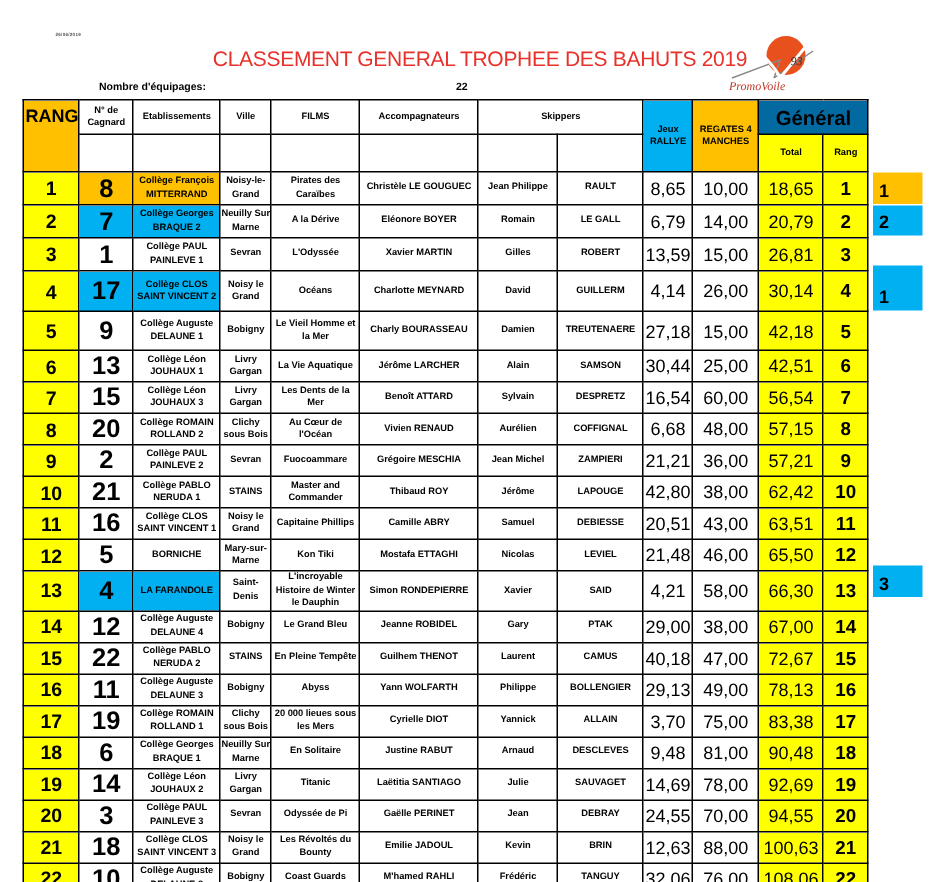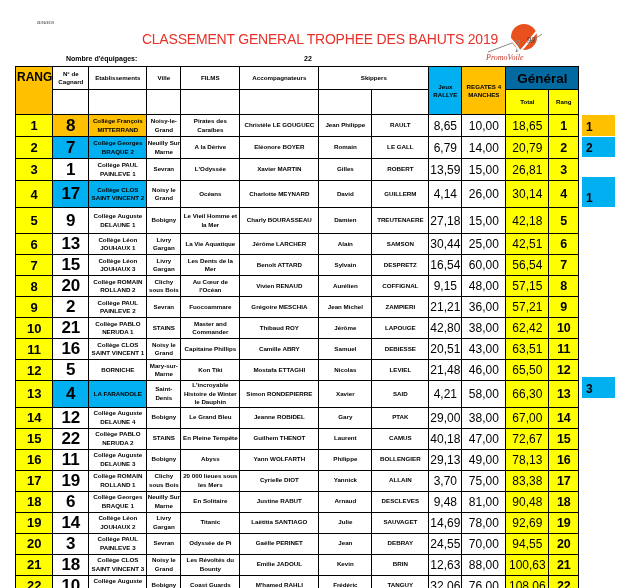--- a/index.html
+++ b/index.html
@@ -188,21 +188,21 @@
       </tr>
       <tr style="height: 21px;">
         <td class="rk yel">8</td>
         <td class="num ">20</td>
         <td class="etab ">Collège ROMAIN ROLLAND 2</td>
         <td class="sm">Clichy sous Bois</td>
         <td class="sm">Au Cœur de l'Océan</td>
         <td class="sm">Vivien RENAUD</td>
         <td class="sm">Aurélien</td>
         <td class="sm">COFFIGNAL</td>
-        <td class="val">9,15</td>
+        <td class="val">6,68</td>
         <td class="val">48,00</td>
         <td class="tot yel">57,15</td>
         <td class="rkr yel">8</td>
       </tr>
       <tr style="height: 20px;">
         <td class="rk yel">9</td>
         <td class="num ">2</td>
         <td class="etab ">Collège PAUL PAINLEVE 2</td>
         <td class="sm">Sevran</td>
         <td class="sm">Fuocoammare</td>

